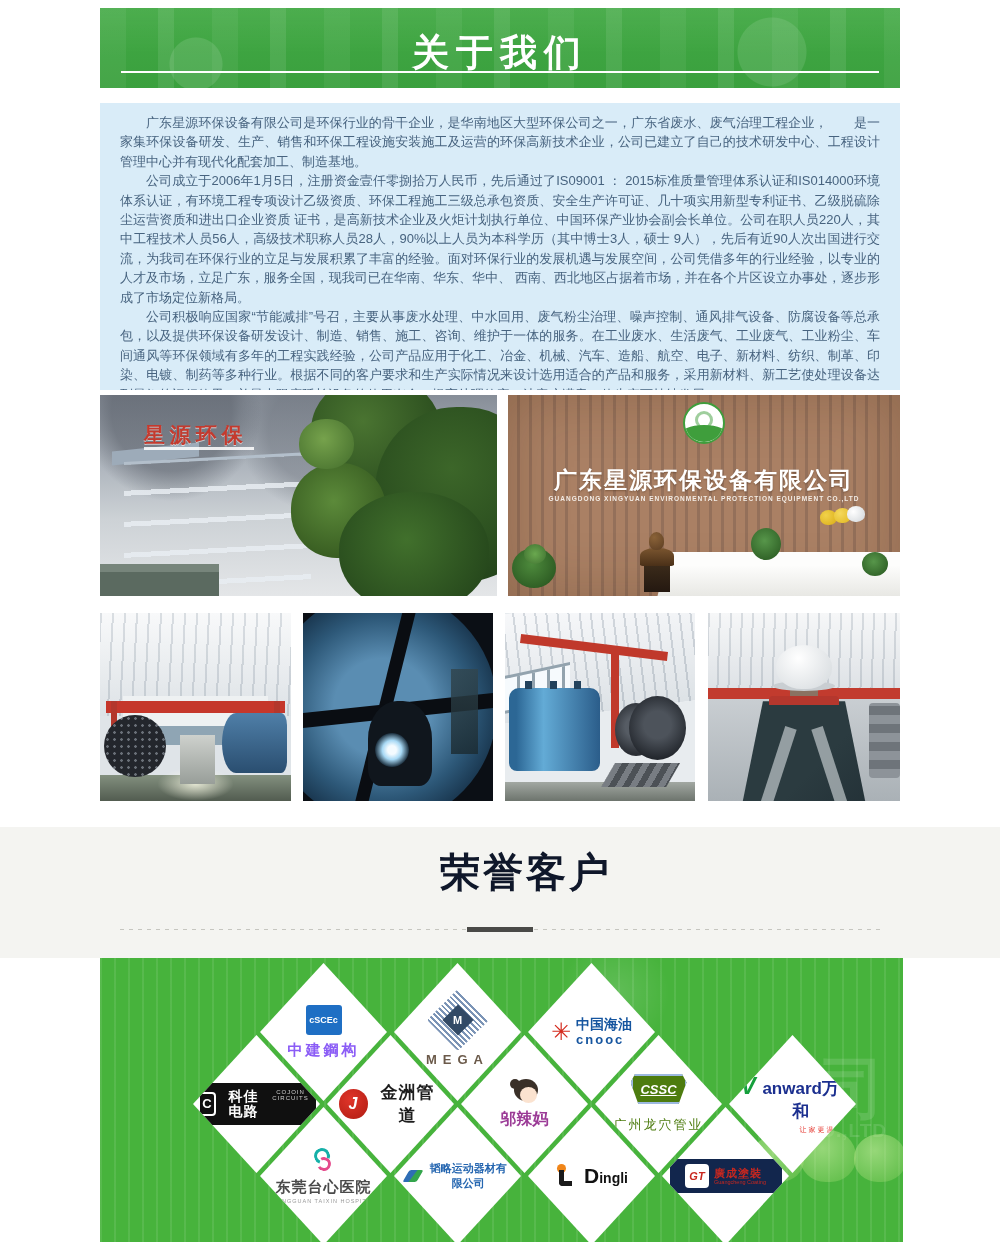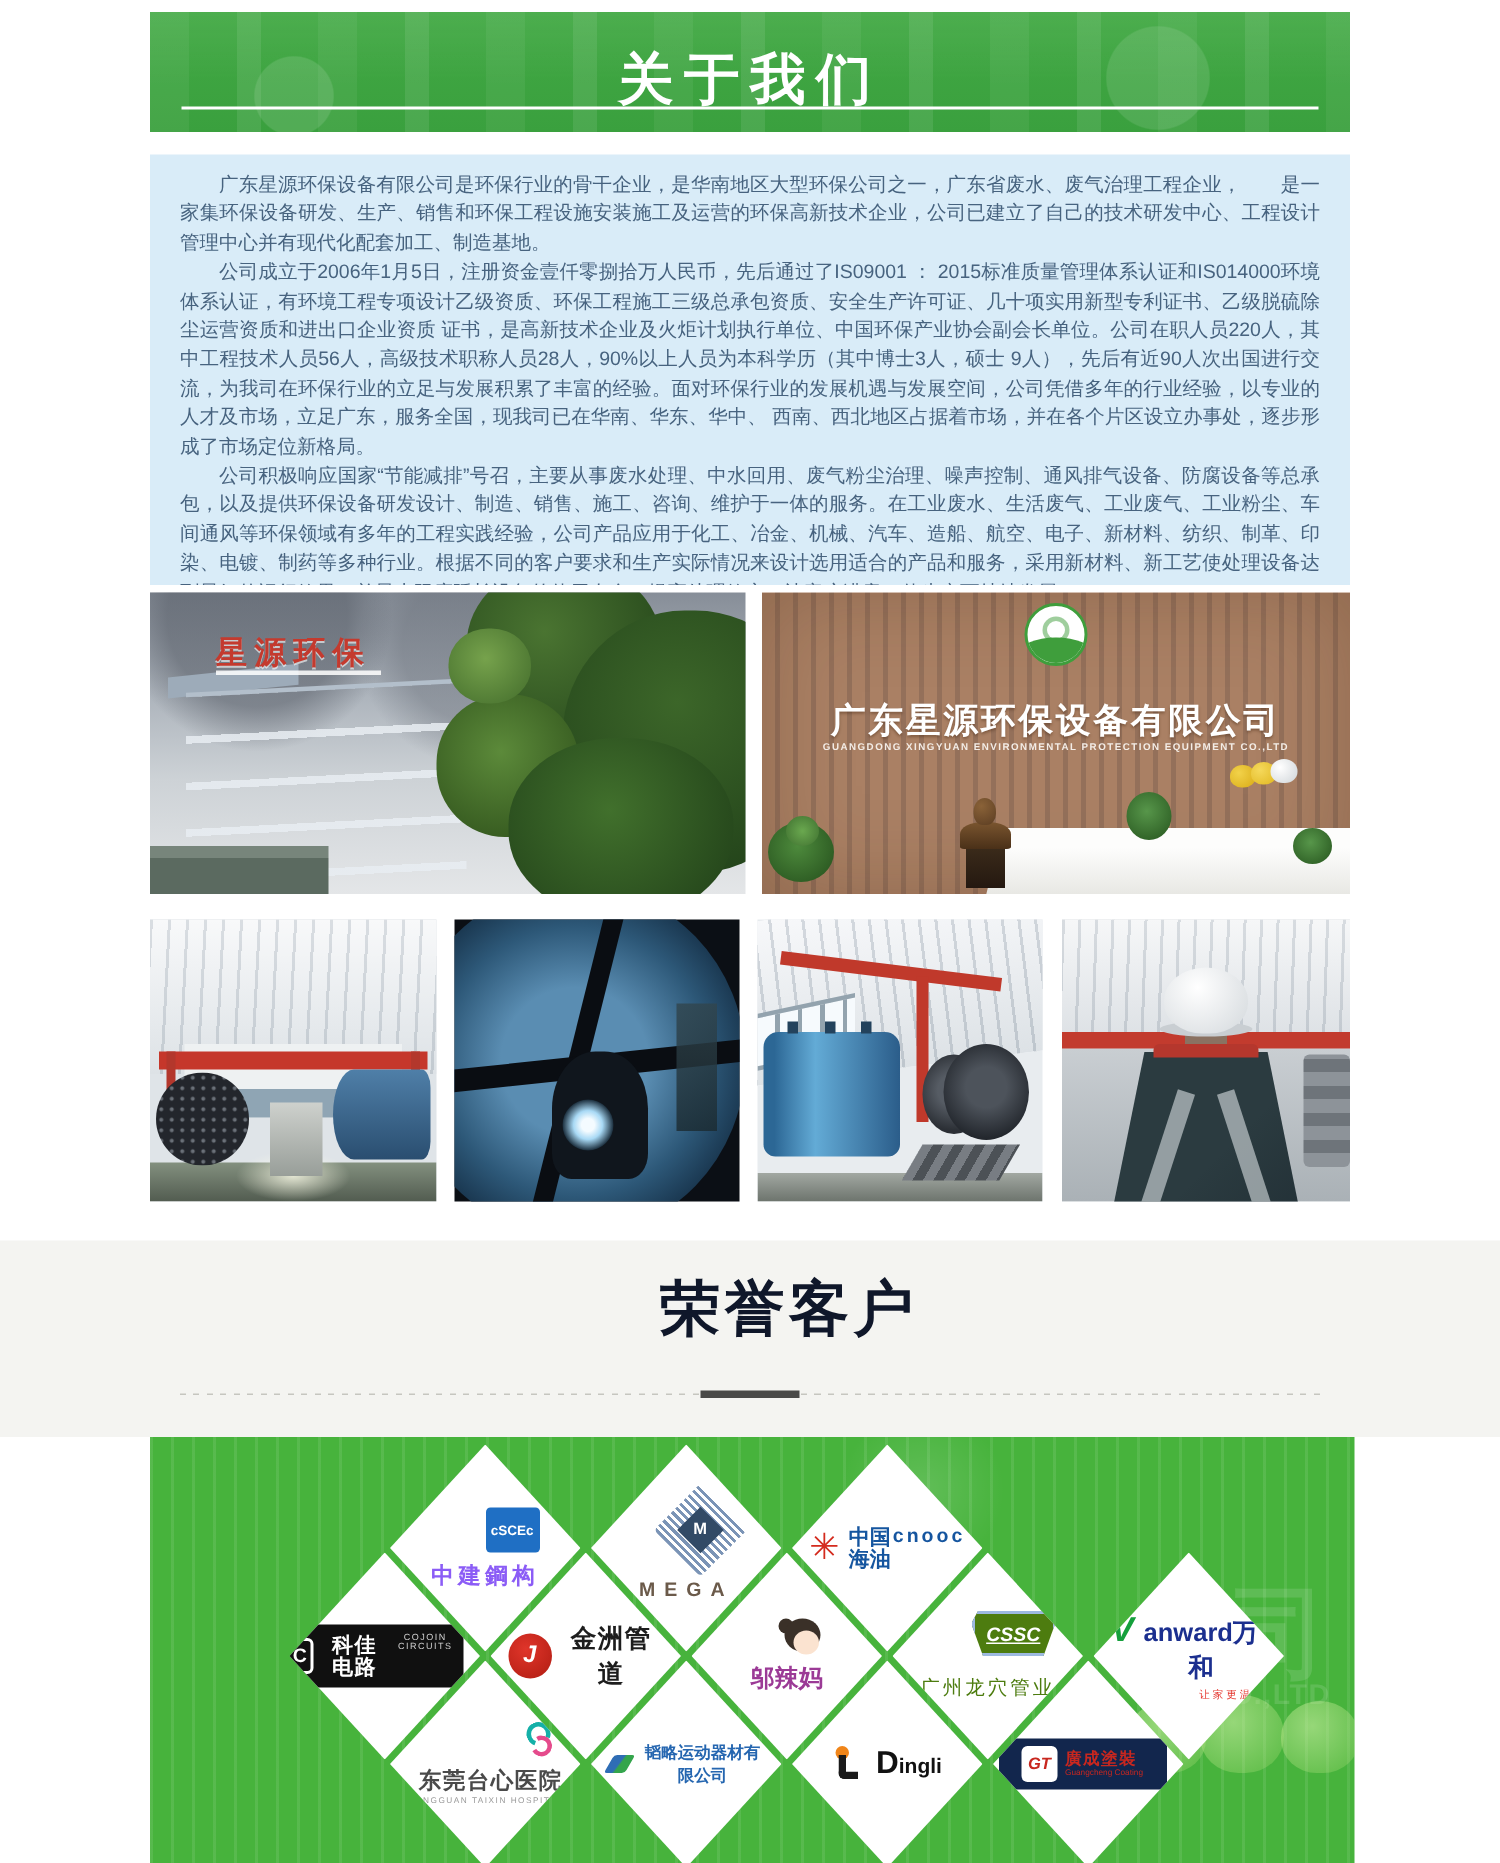--- a/index.html
+++ b/index.html
@@ -182,41 +182,41 @@
   .wm-cn { position:absolute; right:14px; top:86px; font-size:66px; font-weight:900; color:rgba(255,255,255,.13); letter-spacing:4px; }
   .wm-en { position:absolute; right:16px; top:162px; font-size:19px; font-weight:900; color:rgba(255,255,255,.13); letter-spacing:1px; }
   .gp-hat { position:absolute; border-radius:50% 50% 46% 46%; background:radial-gradient(circle at 40% 35%, rgba(215,245,170,.55), rgba(190,230,130,.25) 80%); }
   .gh1 { left:652px; top:176px; width:52px; height:48px; }
   .gh2 { left:700px; top:172px; width:56px; height:52px; }
   .gh3 { left:754px; top:176px; width:52px; height:48px; }
 
   .diamond { position:absolute; width:127px; height:138px; background:#fff;
     clip-path:polygon(50% 0,100% 50%,50% 100%,0 50%);
     display:flex; align-items:center; justify-content:center; }
-  .logo { display:flex; flex-direction:column; align-items:flex-end; text-align:center; max-width:104px; }
+  .logo { display:flex; flex-direction:column; align-items:center; text-align:center; max-width:104px; }
 
   
   .d-r1c1{left:160px;top:5px;} .d-r1c2{left:294px;top:5px;} .d-r1c3{left:428px;top:5px;} .d-r1c4{left:562px;top:5px;}
   .d-r2c1{left:93px;top:77px;} .d-r2c2{left:227px;top:77px;} .d-r2c3{left:361px;top:77px;} .d-r2c4{left:495px;top:77px;} .d-r2c5{left:629px;top:77px;}
   .d-r3c1{left:160px;top:149px;} .d-r3c2{left:294px;top:149px;} .d-r3c3{left:428px;top:149px;} .d-r3c4{left:562px;top:149px;}
 
   
   .cscec-box { width:36px; height:30px; background:#1f6fc4; border-radius:3px; color:#fff;
     font-size:9px; font-weight:900; line-height:30px; }
   .cscec-name { margin-top:6px; font-size:15px; font-weight:700; color:#8b5cf6; letter-spacing:3px; }
 
   .mega-mark { width:44px; height:44px; transform:rotate(45deg); overflow:hidden; border-radius:3px;
     background:repeating-linear-gradient(0deg,#7b94b6 0 2px,#fff 2px 4px); display:flex;align-items:center;justify-content:center; }
   .mega-core { width:22px; height:22px; background:#324a66; transform:rotate(0deg); display:flex;align-items:center;justify-content:center; }
   .mega-core span { transform:rotate(-45deg); color:#fff; font-size:11px; font-weight:900; }
   .mega-name { margin-top:10px; font-size:13px; font-weight:700; color:#6b5a4a; letter-spacing:6px; }
 
   .logo-row { display:flex; align-items:center; gap:5px; }
   .cnooc-mark { color:#d42b1e; font-size:24px; line-height:1; font-weight:900; }
-  .cnooc-col { display:flex; flex-direction:row; align-items:flex-start; line-height:1.1; }
+  .cnooc-col { display:flex; flex-direction:column; align-items:flex-start; line-height:1.1; }
   .cnooc-cn { font-size:14px; font-weight:900; color:#15559f; }
   .cnooc-en { font-size:13px; font-weight:900; color:#15559f; letter-spacing:2px; }
 
   .mw-mark { font-size:24px; font-weight:900; color:#1c3f94; line-height:1; letter-spacing:-1px; }
   .mw-waves { width:34px; height:14px; margin-left:2px;
     background:repeating-linear-gradient(180deg,#4a7bd0 0 2px,transparent 2px 5px); transform:skewX(-25deg); }
   .mw-name { margin-top:3px; font-size:9px; font-weight:700; color:#3a3a3a; }
   .mw-dots { margin-top:2px; display:flex; gap:2px; justify-content:flex-end; width:100%; }
   .mw-dot { width:4px; height:4px; border-radius:50%; }
   .mwd1{background:#c0392b;} .mwd2{background:#e2a63d;}

